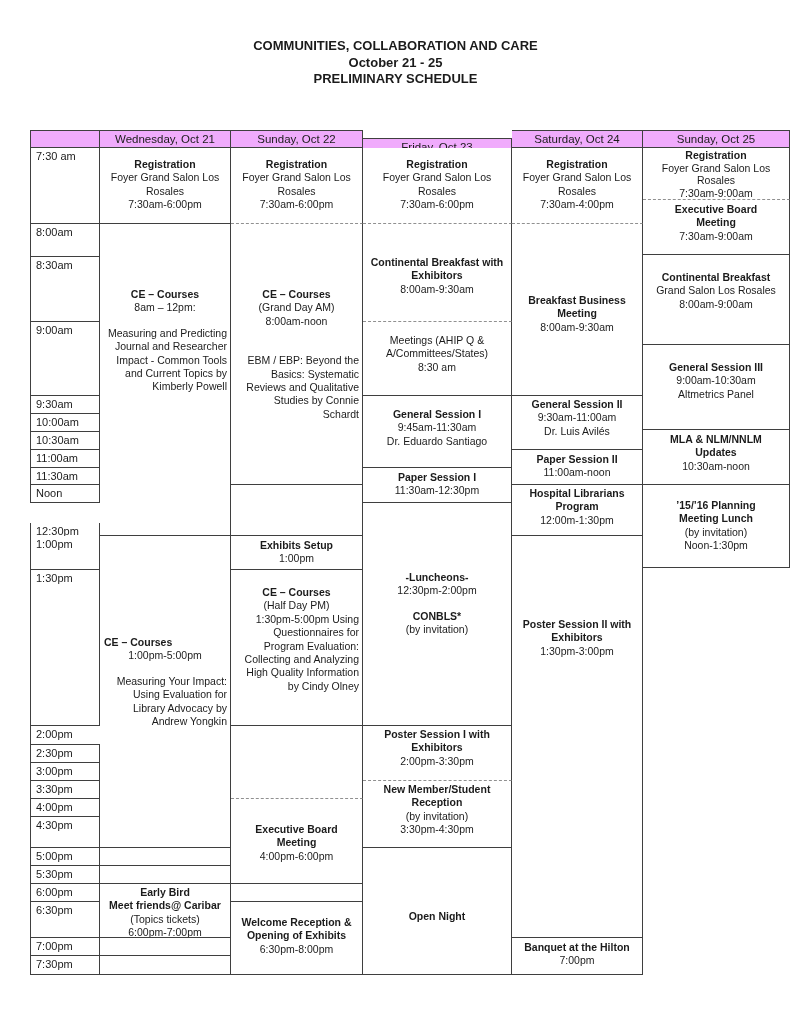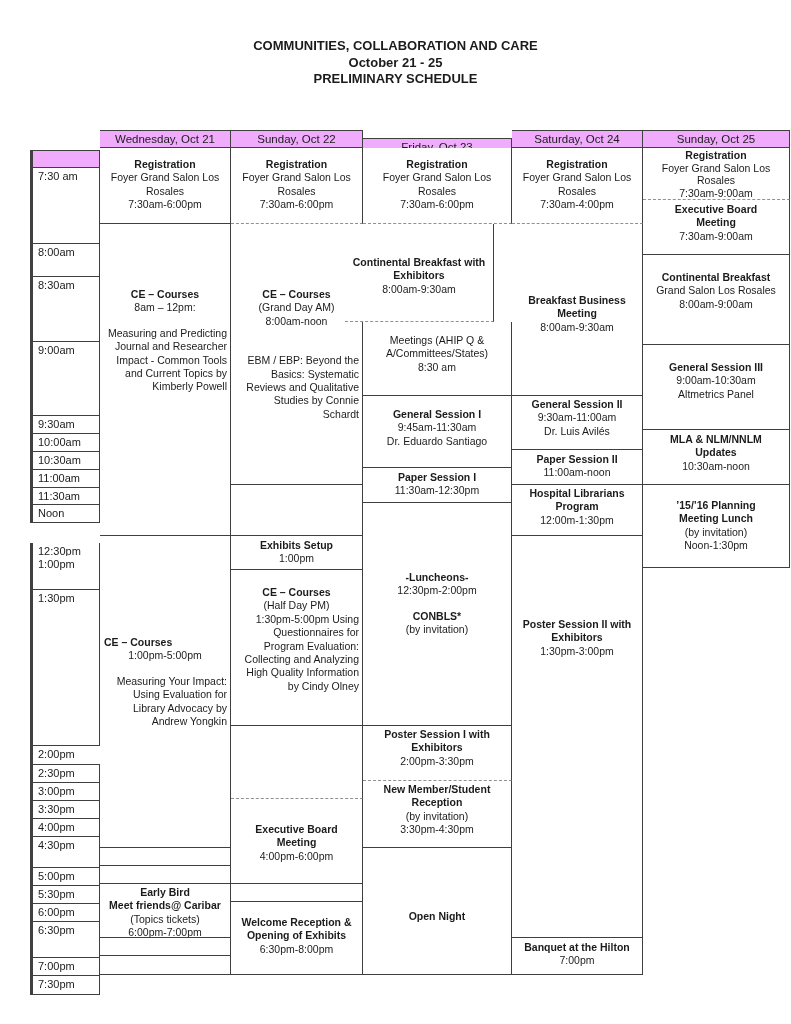--- a/index.html
+++ b/index.html
@@ -12,21 +12,21 @@
   .title-line { font-weight:bold; font-size:13px; line-height:16.5px; }
 
   #sched { position:absolute; left:30px; top:130px; width:760px; height:845px; }
 
   .c {
     position:absolute; background:#ffffff;
     border-right:1px solid #3f3f3f; border-bottom:1px solid #3f3f3f;
     text-align:center; font-size:10.5px; line-height:13.4px; overflow:hidden;
   }
   .hd { background:#f0abfc; font-weight:normal; font-size:11.5px; border-top:1px solid #3f3f3f; padding-top:2px; }
-  .tc { border-left:3px solid #404040; text-align:left; padding:2px 0 0 5px; font-size:11px;margin-top:20px; }
+  .tc { border-left:1px solid #404040; text-align:left; padding:2px 0 0 5px; font-size:11px; }
   .dash { border-bottom:1px dashed #909090; }
   .b { font-weight:bold; }
   .l { text-align:right; padding:0 3px 0 4px; }
   .lt { text-align:left; padding-left:4px; }
   .sp { height:12px; }
   .sp2 { height:26px; }
   .narrow { padding-left:14px; padding-right:14px; }
   .narrow2 { padding-left:10px; padding-right:10px; }
   .narrow3 { padding-left:16px; padding-right:16px; }
   .tight { line-height:12.5px; }
@@ -134,21 +134,21 @@
   <div class="c" style="left:201px;top:772px;width:132px;height:73px;padding-top:14px">
     <div class="b">Welcome Reception &amp; Opening of Exhibits</div>
     <div>6:30pm-8:00pm</div>
   </div>
 
   <div class="c dash" style="left:333px;top:18px;width:149px;height:76px;padding-top:10px">
     <div class="b">Registration</div>
     <div>Foyer Grand Salon Los Rosales</div>
     <div>7:30am-6:00pm</div>
   </div>
-  <div class="c dash" style="left:315px;top:94px;width:149px;height:98px;padding-top:32px">
+  <div class="c dash" style="left:333px;top:94px;width:149px;height:98px;padding-top:32px">
     <div class="b">Continental Breakfast with Exhibitors</div>
     <div>8:00am-9:30am</div>
   </div>
   <div class="c" style="left:333px;top:192px;width:149px;height:74px;padding-top:12px">
     <div class="narrow2">Meetings (AHIP Q &amp; A/Committees/States)</div>
     <div>8:30 am</div>
   </div>
   <div class="c" style="left:333px;top:266px;width:149px;height:72px;padding-top:12px">
     <div class="b">General Session I</div>
     <div>9:45am-11:30am</div>

